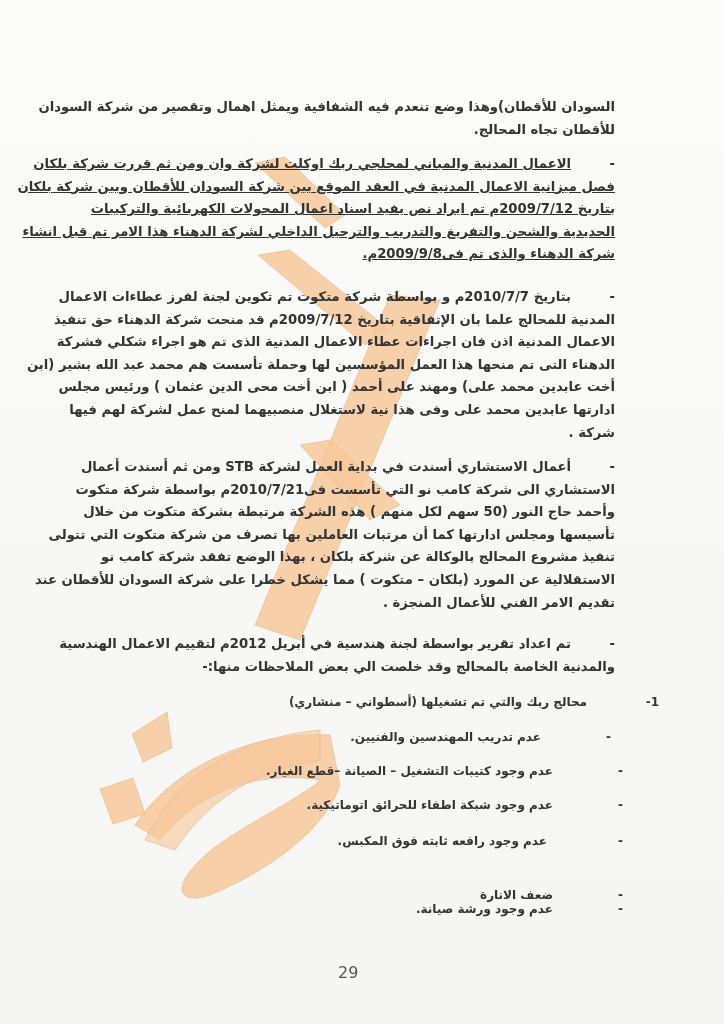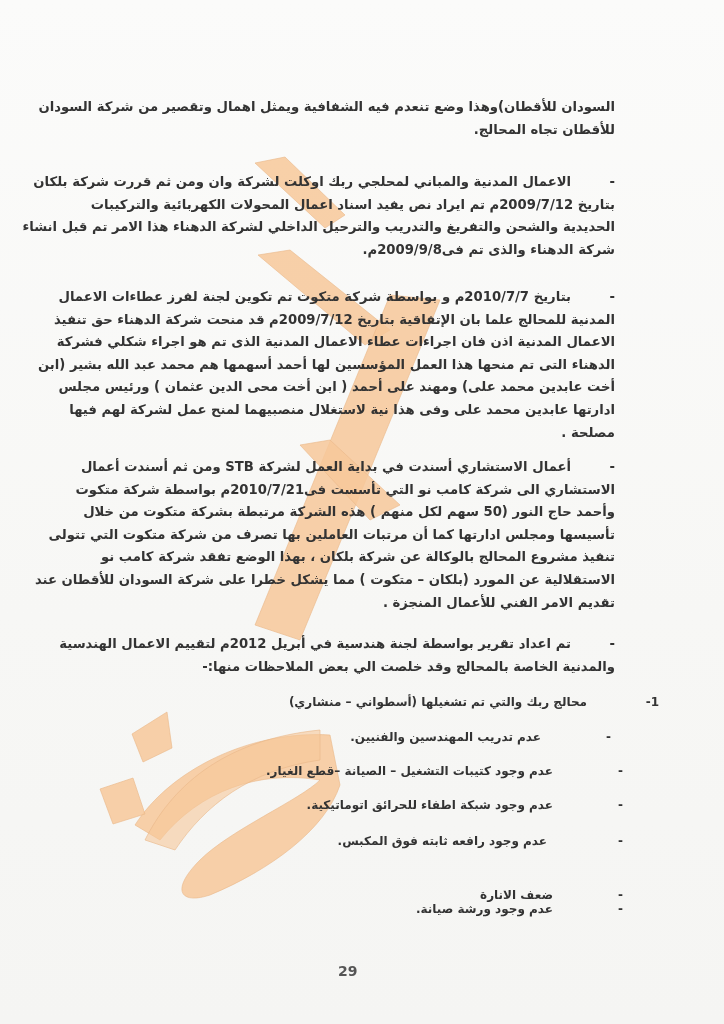--- a/index.html
+++ b/index.html
@@ -42,21 +42,21 @@
       right: 104px;
       font-size: 12px;
       font-weight: bold;
       color: #333;
       white-space: nowrap;
     }
     .list-item .marker { display: inline-block; width: 42px; text-align: right; }
     .list-item.sub .marker { width: 42px; margin-right: 0; }
     .page-number {
       position: absolute; left: 338px; top: 963px;
-      font-size: 14px; color: #555; font-weight: bold;
+      font-size: 16px; color: #555; font-weight: normal;
     }
   </style>
 </head>
 <body>
 
 <div class="page">
 
   <svg class="watermark" viewBox="0 0 724 1024" xmlns="http://www.w3.org/2000/svg">
     <g fill="#f7c89a" fill-opacity="0.85" stroke="#e9b888" stroke-width="1" stroke-opacity="0.6">
 
@@ -75,35 +75,36 @@
     </g>
   </svg>
 
   <div class="content">
 
     <div class="para" style="top:96px;">
       <span class="line">السودان للأقطان)وهذا وضع تنعدم فيه الشفافية ويمثل اهمال وتقصير من شركة السودان</span>
       <span class="line">للأقطان تجاه المحالج.</span>
     </div>
 
-    <div class="para" style="top:171px;">
+    <div class="para" style="top:153px;text-decoration:underline;">
       <span class="line"><span class="dash">-</span><span>الاعمال المدنية والمباني لمحلجي ربك اوكلت لشركة وان ومن ثم قررت شركة بلكان</span></span>
+      <span class="line">فصل ميزانية الاعمال المدنية في العقد الموقع بين شركة السودان للأقطان وبين شركة بلكان</span>
       <span class="line">بتاريخ 2009/7/12م  تم ايراد نص يفيد اسناد اعمال المحولات الكهربائية والتركيبات</span>
       <span class="line">الحديدية والشحن والتفريغ والتدريب والترحيل الداخلي لشركة الدهناء هذا الامر تم قبل انشاء</span>
       <span class="line">شركة الدهناء والذى تم فى2009/9/8م.</span>
     </div>
 
     <div class="para" style="top:286px;">
       <span class="line"><span class="dash">-</span><span>بتاريخ 2010/7/7م  و بواسطة شركة متكوت تم تكوين لجنة لفرز عطاءات الاعمال</span></span>
       <span class="line">المدنية للمحالج علما بان الإتفاقية بتاريخ 2009/7/12م قد منحت شركة الدهناء حق تنفيذ</span>
       <span class="line">الاعمال المدنية اذن فان اجراءات عطاء الاعمال المدنية الذى تم هو اجراء شكلي فشركة</span>
-      <span class="line">الدهناء التى تم منحها هذا العمل المؤسسين لها أحمد أسهمها هم محمد عبد الله بشير (ابن</span>
+      <span class="line">الدهناء التى تم منحها هذا العمل المؤسسين لها وحملة تأسست هم محمد عبد الله بشير (ابن</span>
       <span class="line">أخت عابدين محمد على) ومهند على أحمد ( ابن أخت محى الدين عثمان ) ورئيس مجلس</span>
       <span class="line">ادارتها عابدين محمد على وفى هذا نية لاستغلال منصبيهما لمنح عمل لشركة لهم فيها</span>
-      <span class="line">مصلحة .</span>
+      <span class="line">شركة .</span>
     </div>
 
     <div class="para" style="top:456px;">
       <span class="line"><span class="dash">-</span><span>أعمال الاستشاري أسندت في بداية العمل لشركة STB  ومن ثم أسندت أعمال</span></span>
       <span class="line">الاستشاري الى شركة كامب نو  التي تأسست فى2010/7/21م  بواسطة شركة متكوت</span>
       <span class="line">وأحمد حاج النور (50 سهم لكل منهم ) هذه الشركة مرتبطة بشركة متكوت من خلال</span>
       <span class="line">تأسيسها ومجلس ادارتها  كما أن مرتبات العاملين بها تصرف من شركة متكوت التي تتولى</span>
       <span class="line">تنفيذ مشروع المحالج بالوكالة عن شركة بلكان ، بهذا الوضع تفقد شركة كامب نو</span>
       <span class="line">الاستقلالية عن المورد (بلكان – متكوت ) مما يشكل خطرا على شركة السودان للأقطان عند</span>
       <span class="line">تقديم الامر الفني للأعمال المنجزة .</span>

